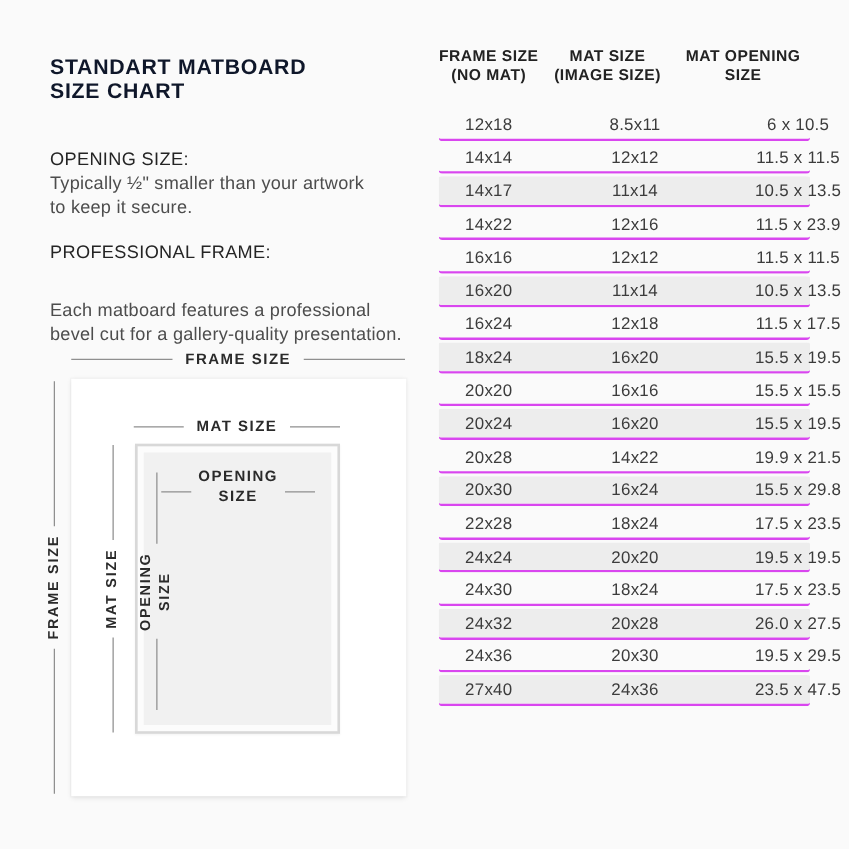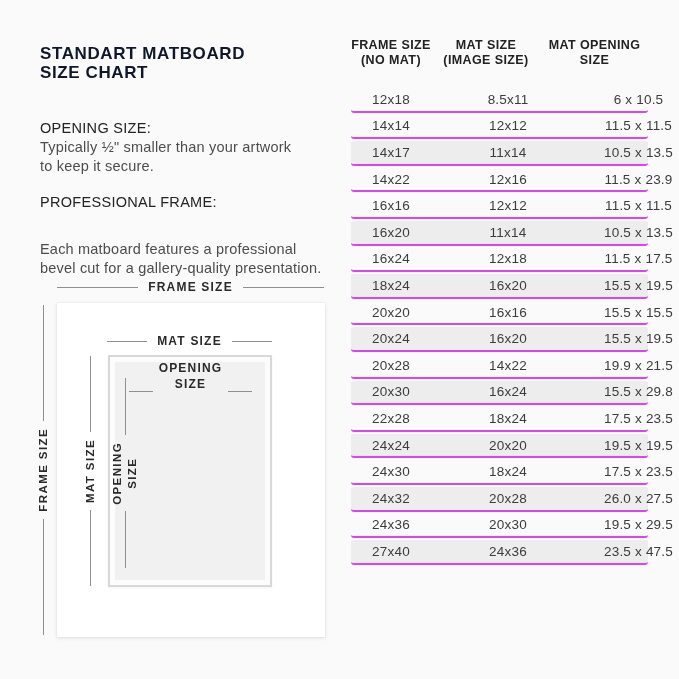--- a/index.html
+++ b/index.html
@@ -45,21 +45,21 @@
     box-shadow: inset 0 0 0 5px #fcfcfc, 0 1px 2px rgba(0,0,0,0.05);
   }
   .hlabel {
     position:absolute; display:flex; align-items:center;
     font-size:12px; font-weight:600; letter-spacing:1.2px; color:#2a2a2a;
   }
   .hlabel .hline { flex:1; height:1px; background:#8f8f8f; }
   .hlabel .htext { padding:0 10px; white-space:pre-line; text-align:center; line-height:1.3; }
   .hlabel-frame   { left:57px;  top:280px; width:267px; }
   .hlabel-mat     { left:107px; top:334px; width:165px; }
-  .hlabel-opening { left:129px; top:361px; width:123px; align-items:flex-end; }
+  .hlabel-opening { left:129px; top:374px; width:123px; align-items:center; }
   .hlabel-opening .hline { margin-top:7px; }
   .hlabel-opening .htext { padding:0 6px; }
 
   .vlabel {
     position:absolute; display:flex; flex-direction:column; align-items:center;
     font-size:11.5px; font-weight:600; letter-spacing:1.4px; color:#2a2a2a;
   }
   .vlabel .vline { flex:1; width:1px; background:#8f8f8f; }
   .vlabel .vtext {
     writing-mode: vertical-rl; transform: rotate(180deg);

